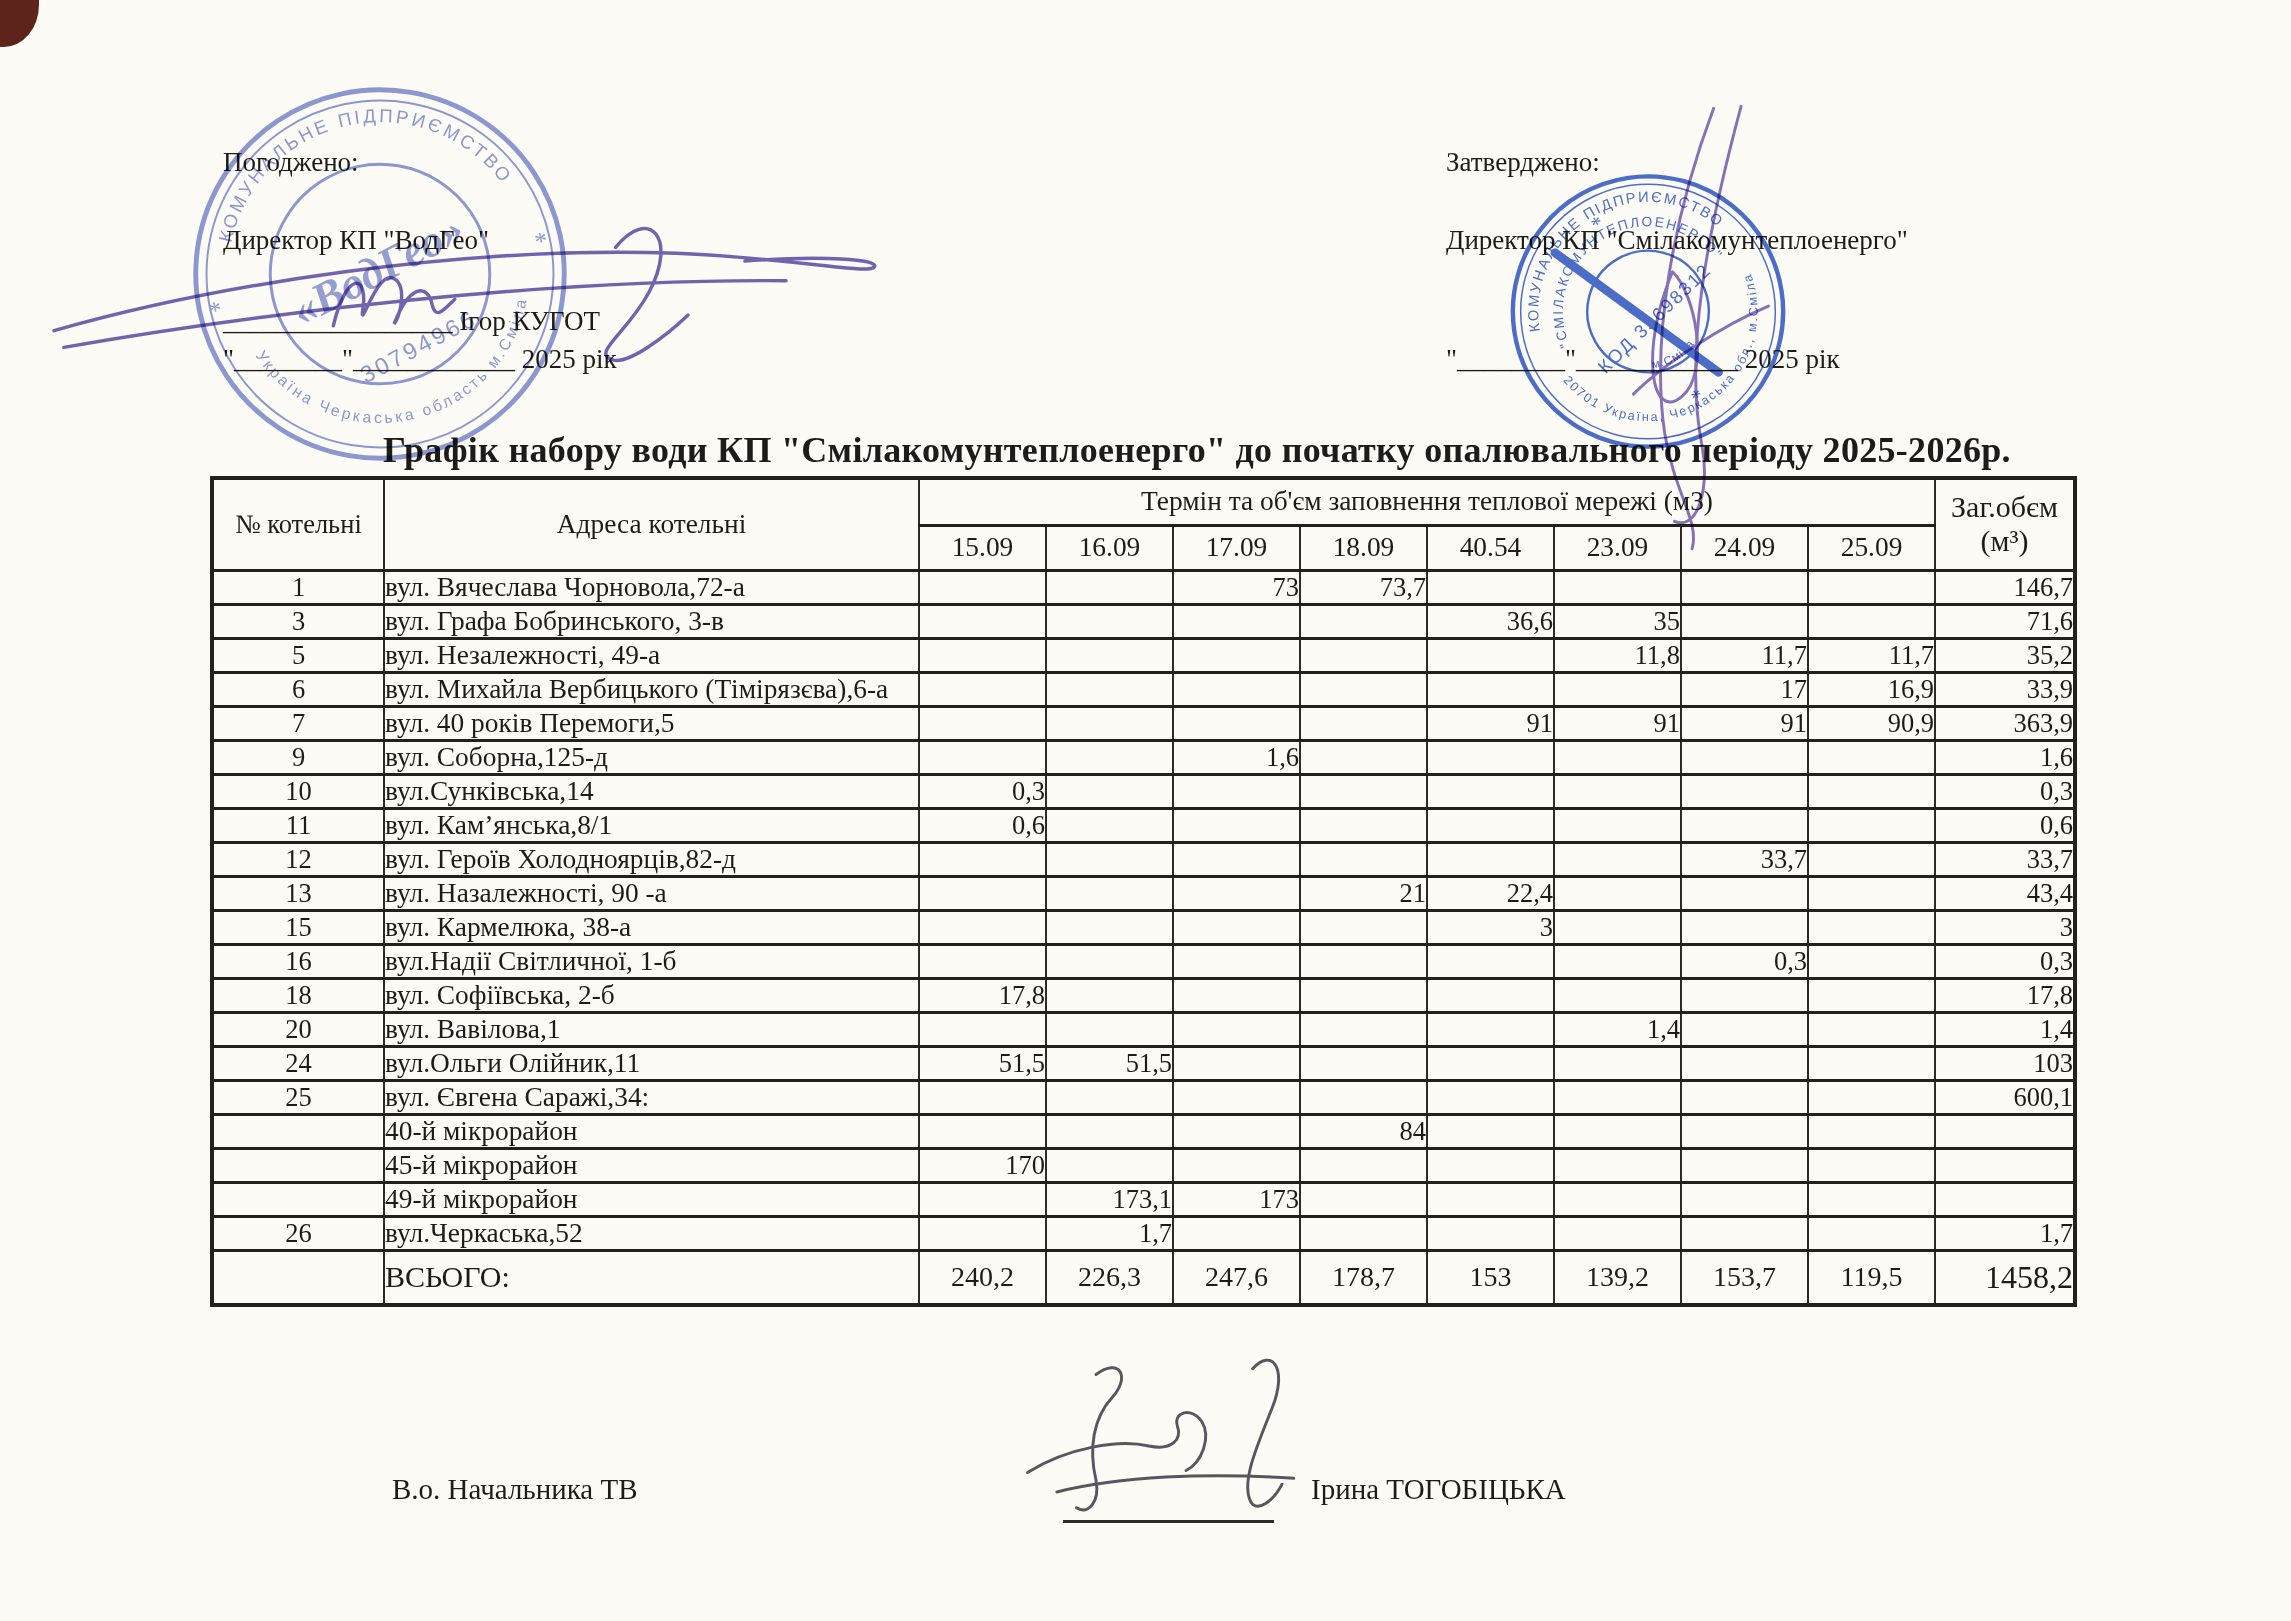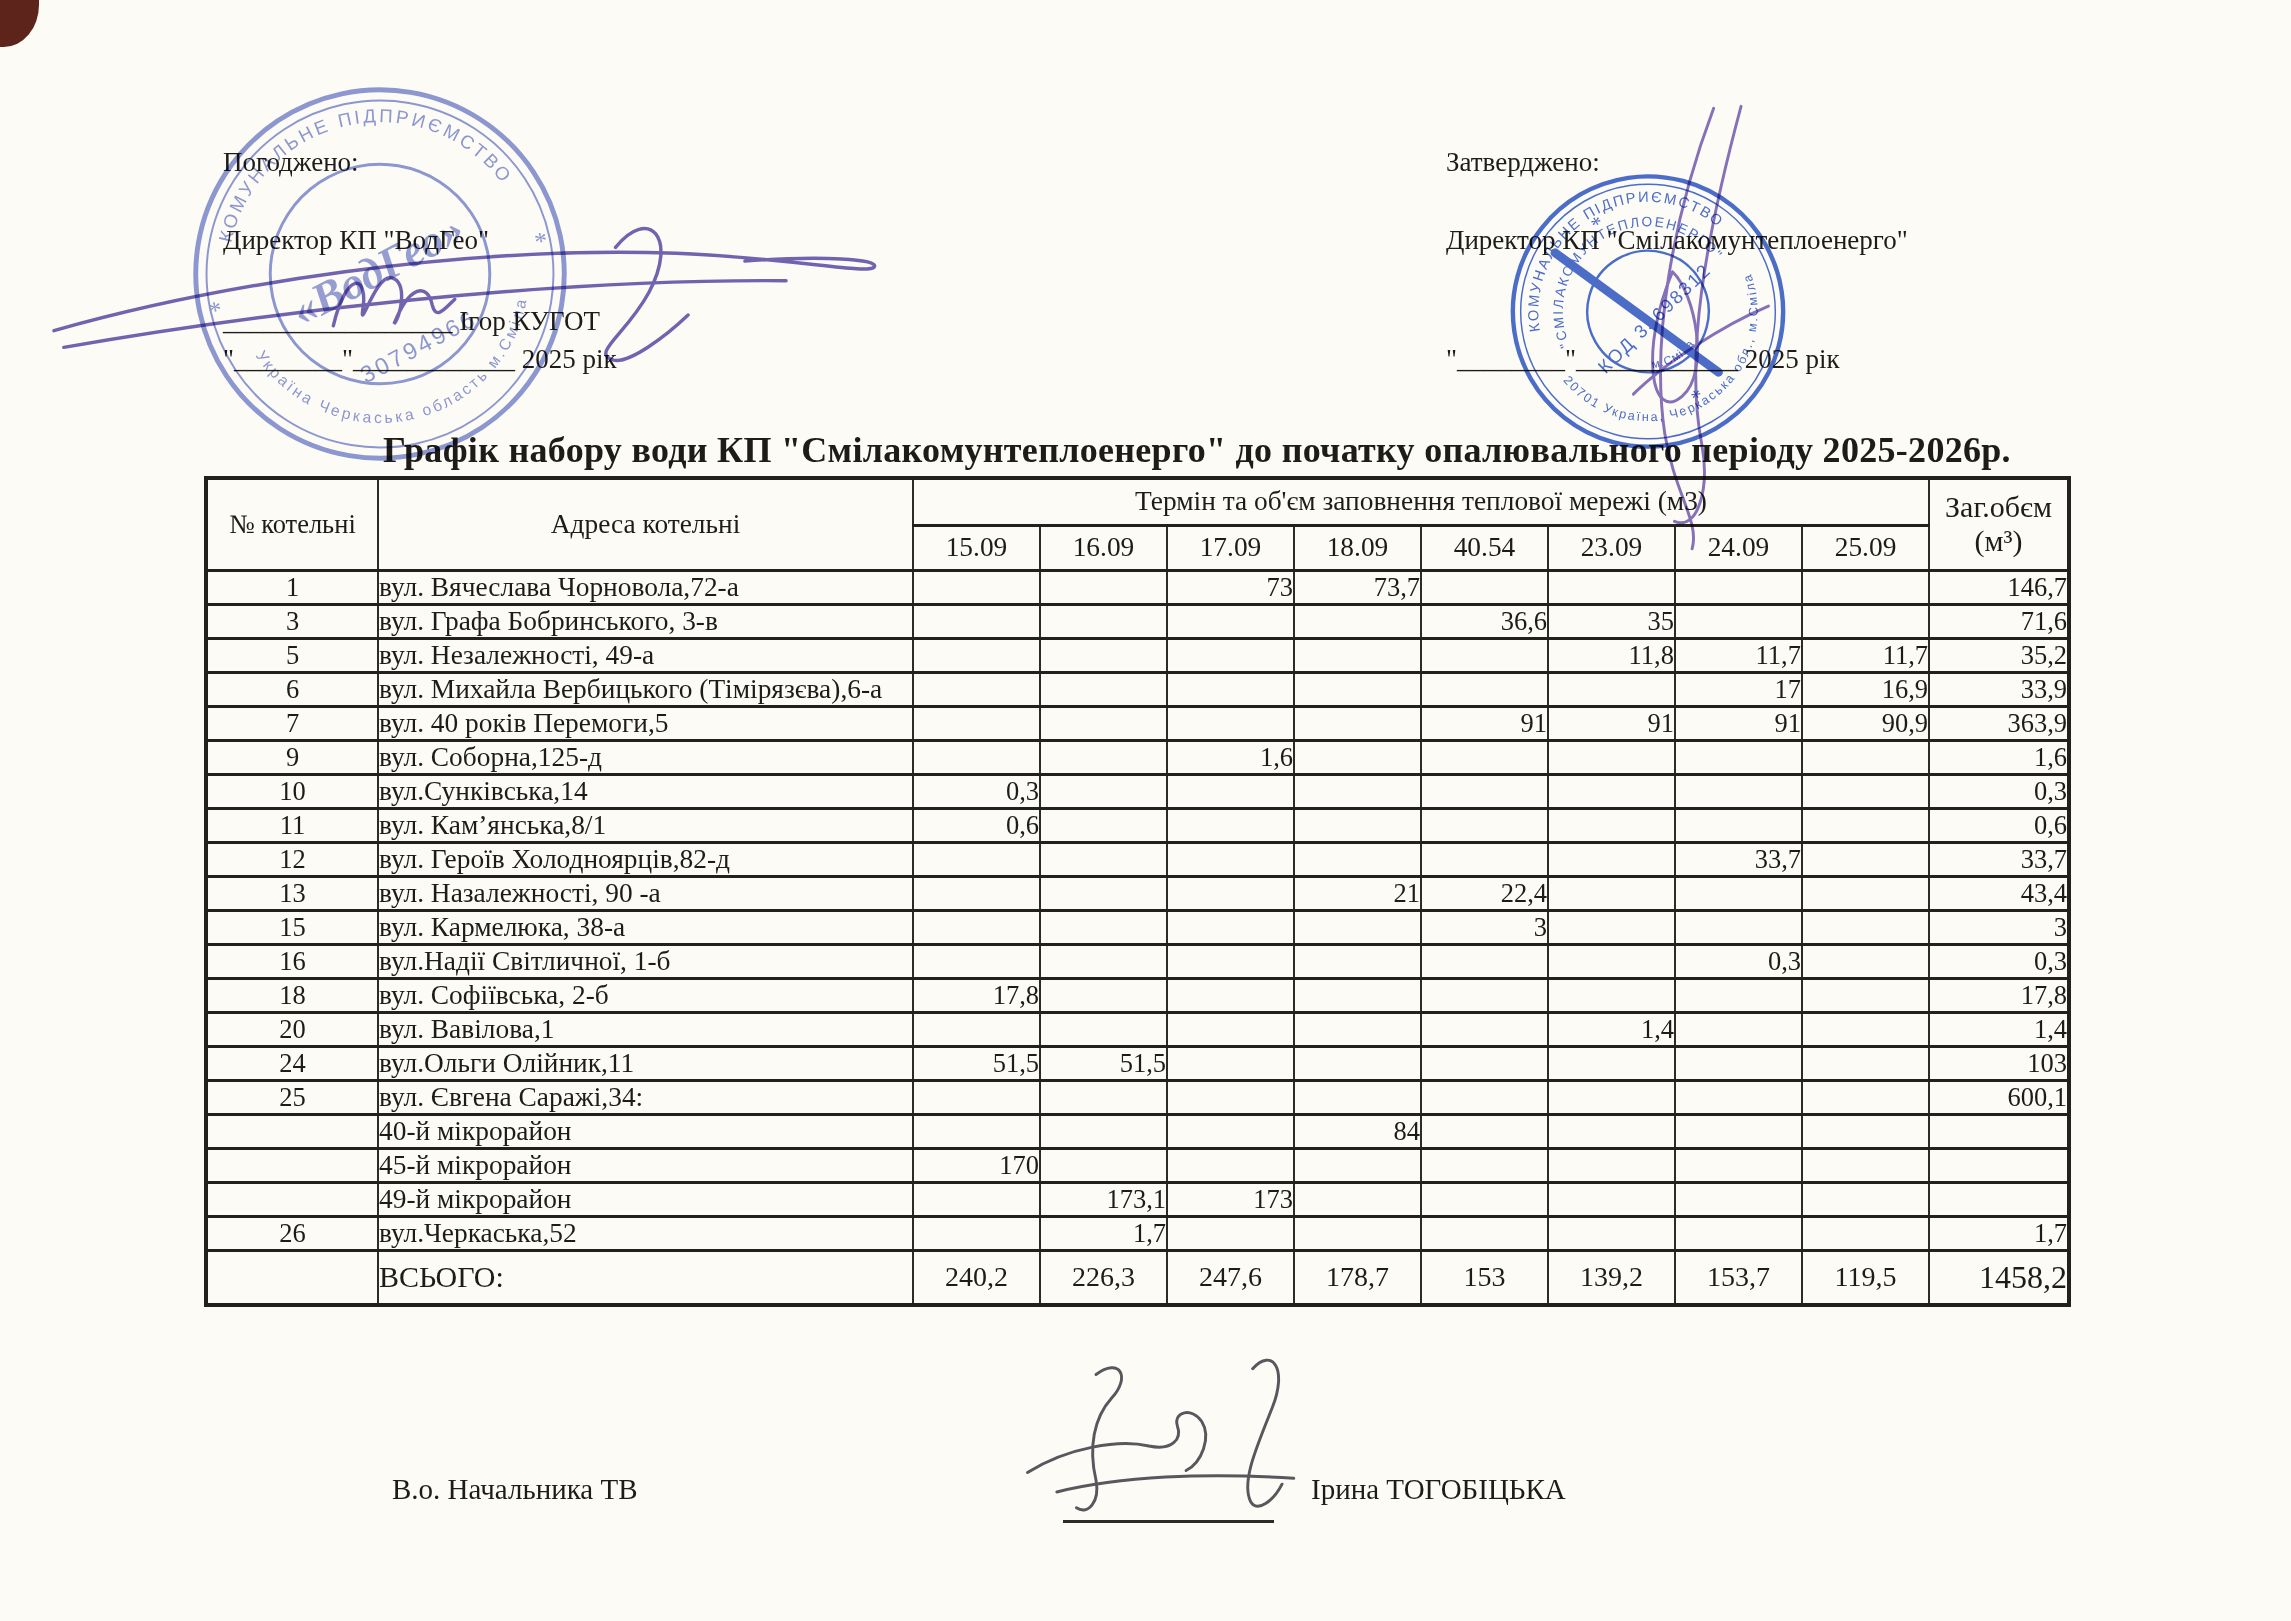--- a/index.html
+++ b/index.html
@@ -20,21 +20,21 @@
   .ap-date{top:345px;}
 
   
   .doc-title{
     position:absolute;top:429px;left:1161px;transform:translateX(-50%);
     font-size:36px;font-weight:bold;white-space:nowrap;letter-spacing:0.3px;margin-left:36px;
   }
 
   
   table.sched{
-    position:absolute;left:204px;top:476px;width:1866px;
+    position:absolute;left:210px;top:476px;width:1866px;
     border-collapse:collapse;table-layout:fixed;
     border:4.9px solid #23211b;
     padding-left:36px;
   }
   table.sched th,table.sched td{
     border-left:2px solid #2e2b24;border-right:2px solid #2e2b24;
     border-top:3.9px solid #23211b;border-bottom:3.9px solid #23211b;
     padding:0;overflow:hidden;white-space:nowrap;vertical-align:middle;
     font-weight:normal;
   }

